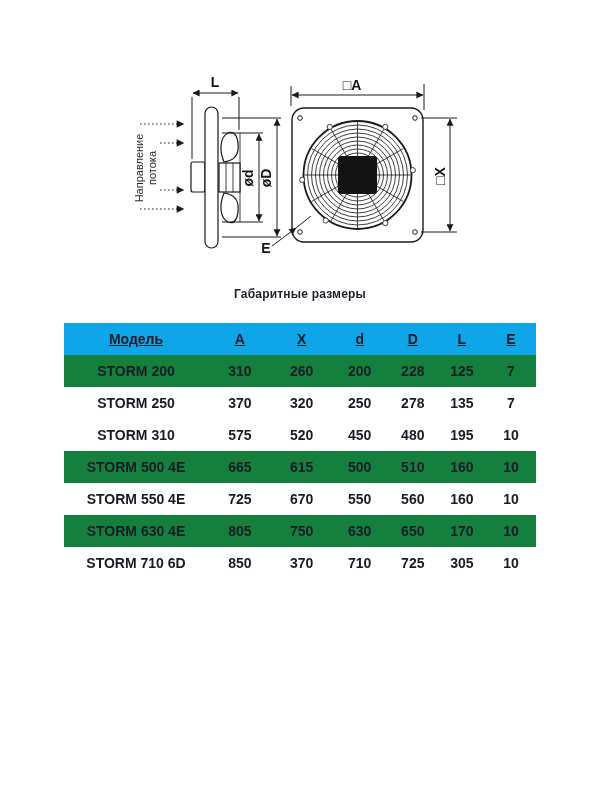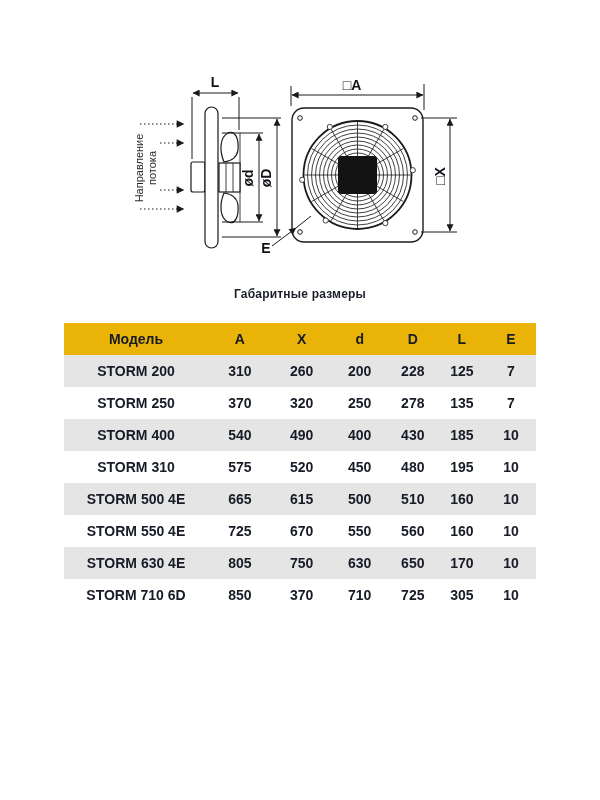--- a/index.html
+++ b/index.html
@@ -16,22 +16,22 @@
   }
   .dims-table {
     position:absolute; top:323px; left:64px; width:472px;
     border-collapse:collapse; table-layout:fixed;
     color:#171b26; font-size:14px; font-weight:700;
   }
   .dims-table th, .dims-table td {
     height:32px; text-align:center; vertical-align:middle; padding:0;
     font-weight:700; white-space:nowrap;
   }
-  .dims-table thead tr { background:#eab308; }
-  .dims-table tbody tr.alt { background:#e5e5e5; }
+  .dims-table thead tr { background:#0ea5e9;text-decoration:underline; }
+  .dims-table tbody tr.alt { background:#15803d; }
   .dims-table thead th { font-size:14px; }
   col.c-model { width:30.5%; }
   col.c-a { width:13.5%; } col.c-x { width:12.7%; } col.c-d { width:11.9%; }
   col.c-dd { width:10.6%; } col.c-l { width:10.2%; } col.c-e { width:10.6%; }
   .dline { stroke:#1a1a1a; stroke-width:1; fill:none; }
   .shape { stroke:#1a1a1a; stroke-width:1.2; fill:#ffffff; }
   .thin { stroke:#2a2a2a; stroke-width:0.9; fill:none; }
   .dimtext { fill:#111318; font-weight:700; font-size:14px;
     font-family:"Liberation Sans","DejaVu Sans",sans-serif; }
   .flowtext { fill:#2b2b2b; font-size:11px; font-weight:400;
@@ -186,29 +186,20 @@
         </tr>
         <tr>
           <td>STORM 250</td>
           <td>370</td>
           <td>320</td>
           <td>250</td>
           <td>278</td>
           <td>135</td>
           <td>7</td>
         </tr>
-        <tr class="alt">
-          <td>STORM 400</td>
-          <td>540</td>
-          <td>490</td>
-          <td>400</td>
-          <td>430</td>
-          <td>185</td>
-          <td>10</td>
-        </tr>
         <tr>
           <td>STORM 310</td>
           <td>575</td>
           <td>520</td>
           <td>450</td>
           <td>480</td>
           <td>195</td>
           <td>10</td>
         </tr>
         <tr class="alt">

